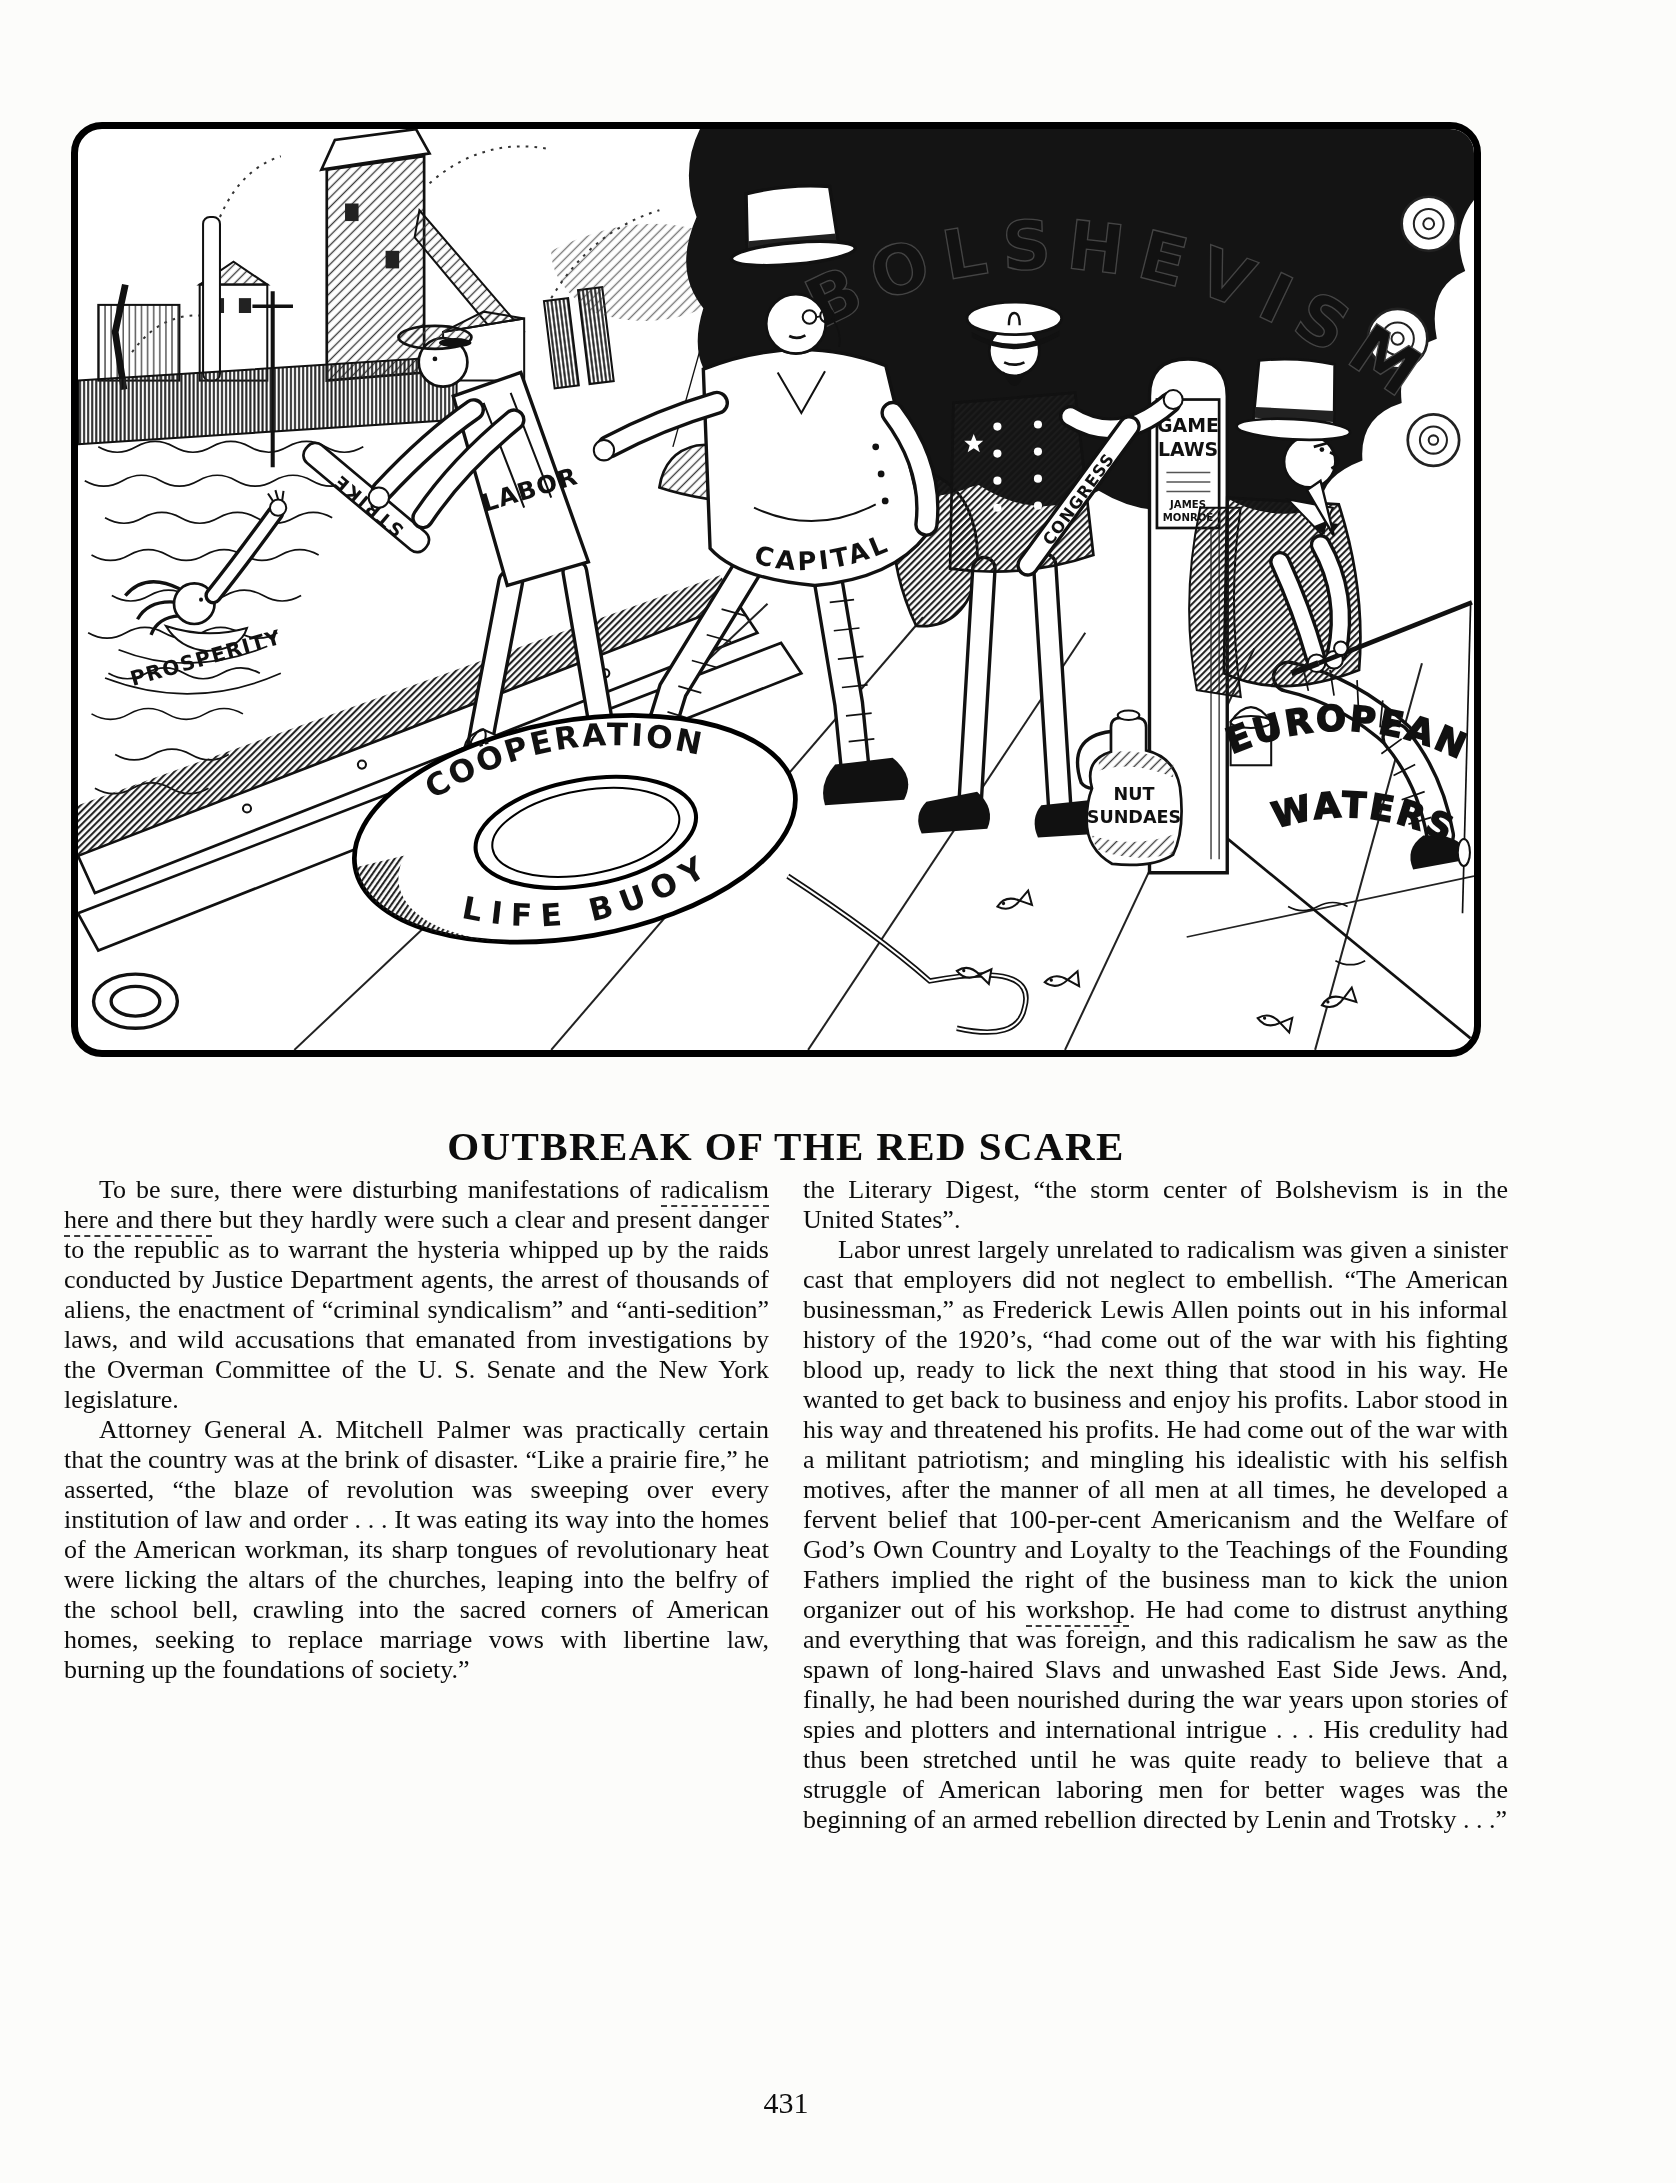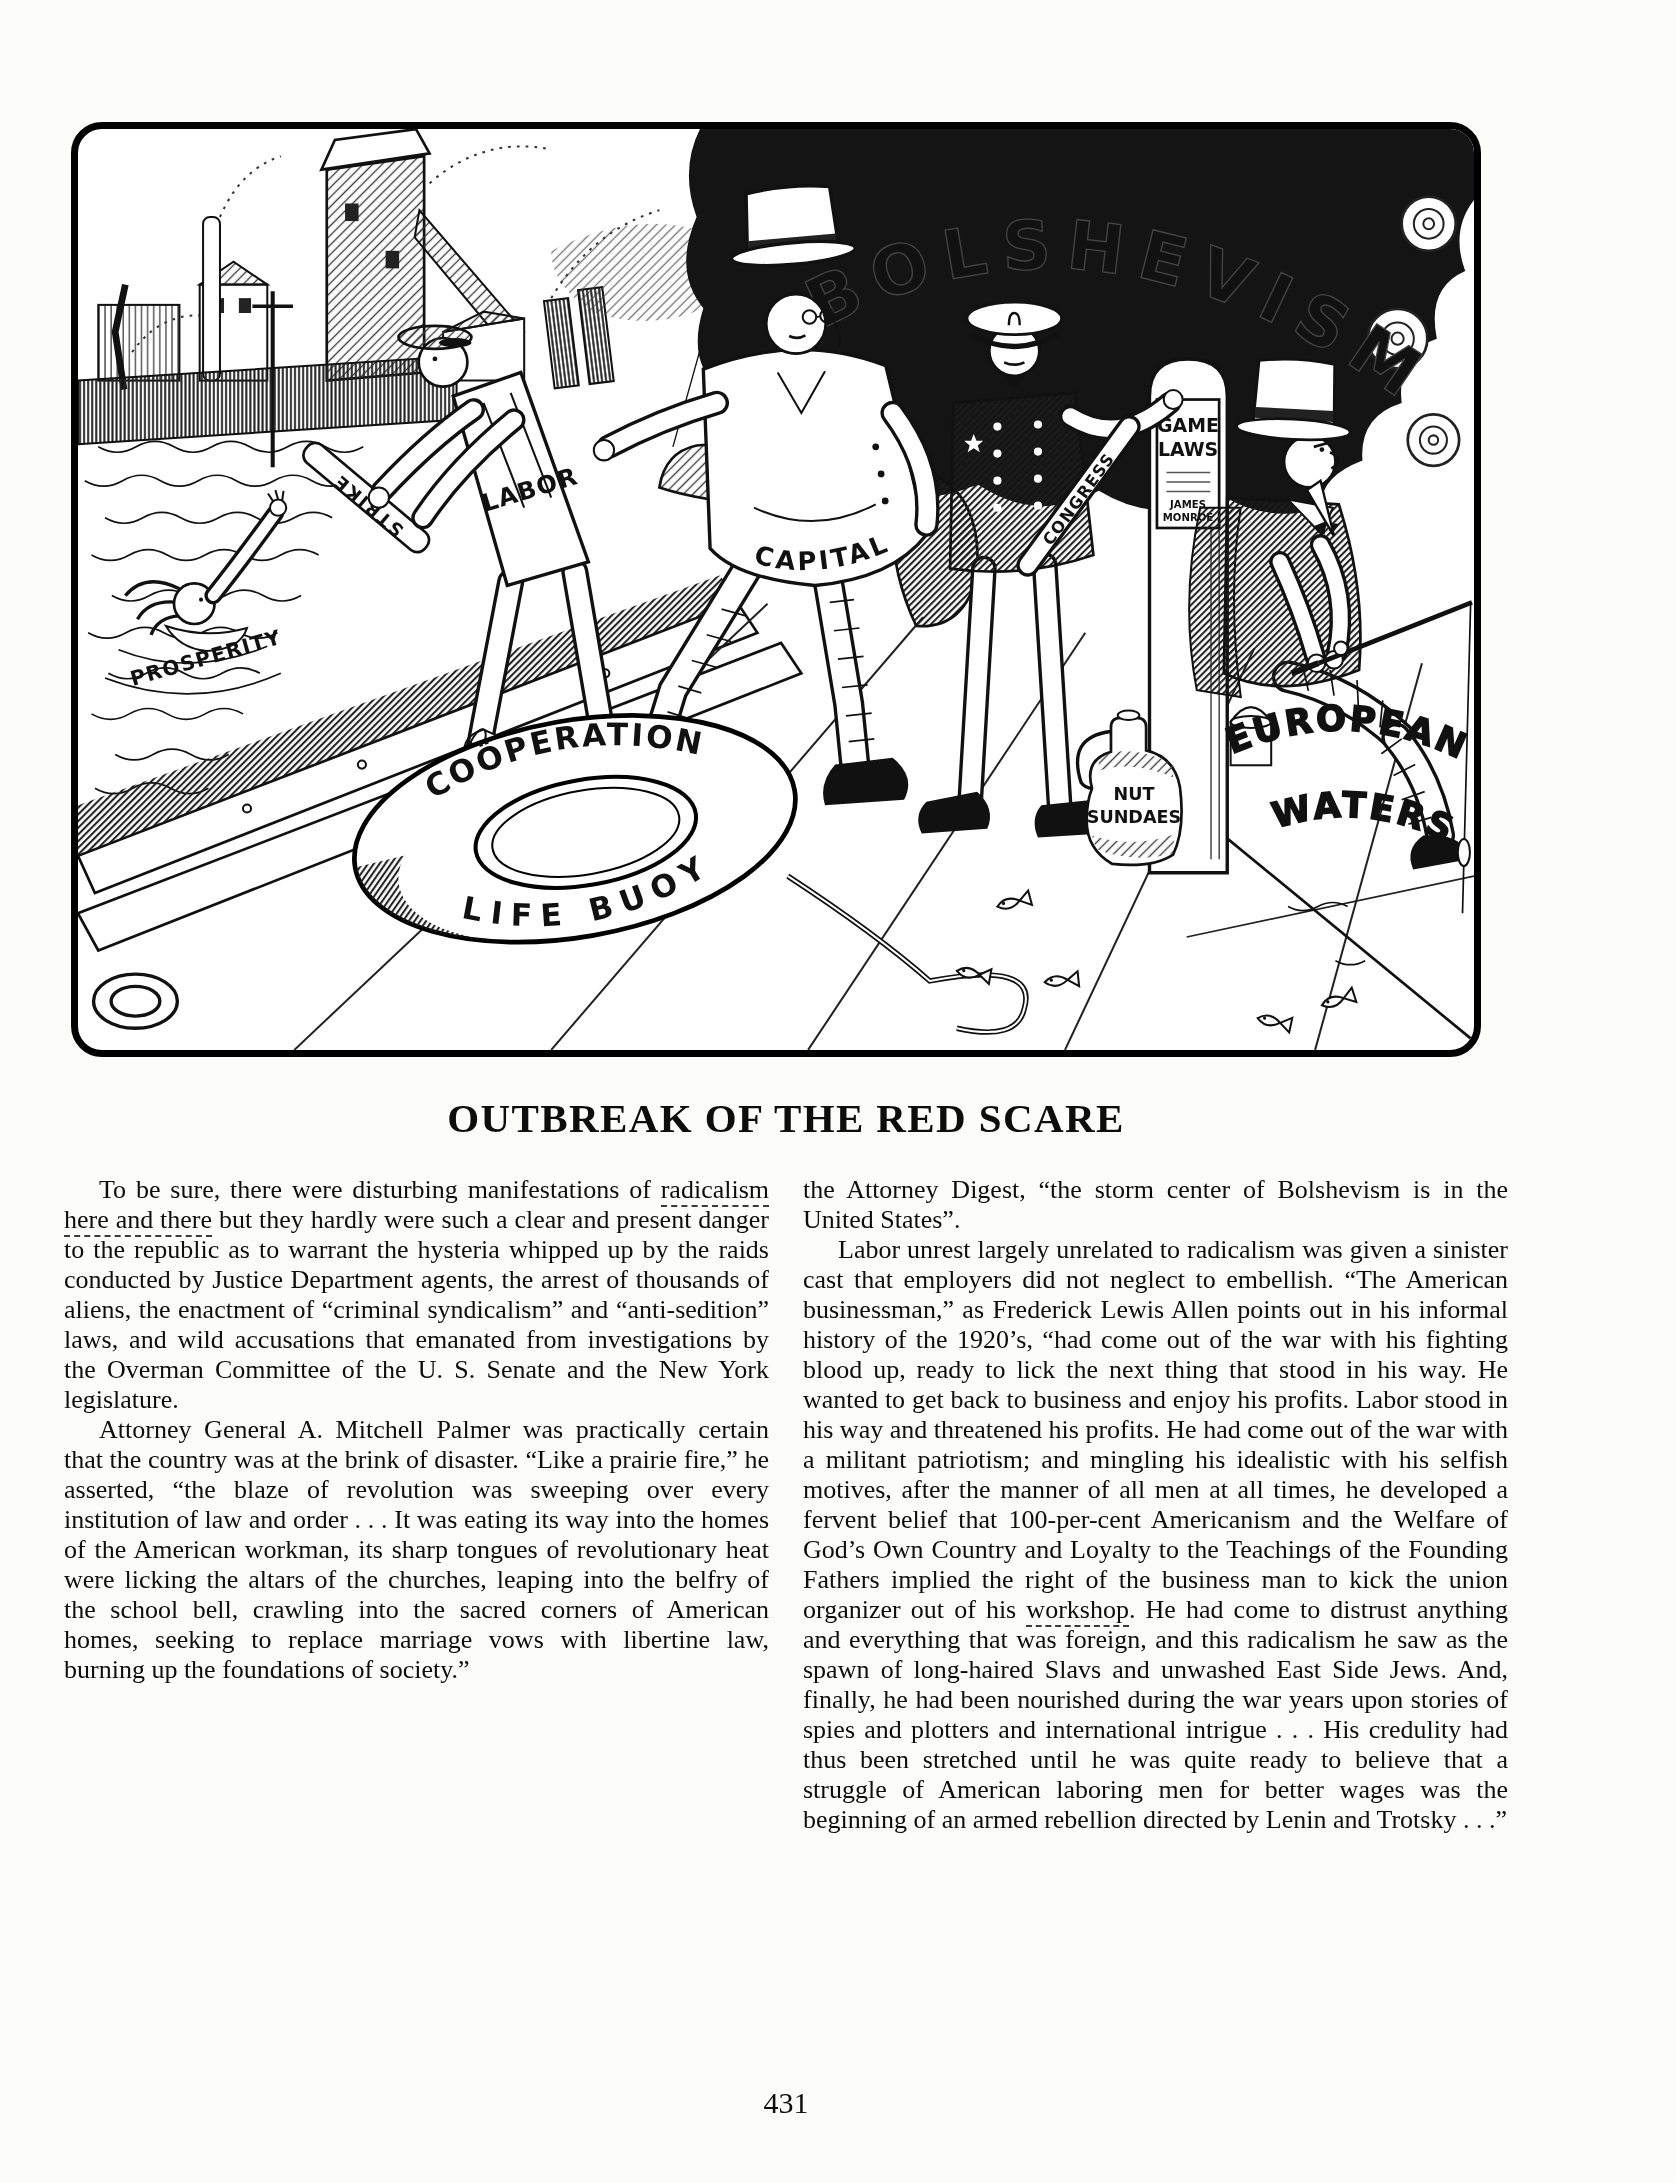--- a/index.html
+++ b/index.html
@@ -10,21 +10,21 @@
     position:relative;overflow:hidden;
   }
   .cartoon-frame{
     position:absolute;left:71px;top:122px;width:1410px;height:935px;
     border:7.4px solid #000;border-radius:31px;box-sizing:border-box;
     overflow:hidden;background:#fff;
   }
   .cartoon-frame svg{display:block;width:100%;height:100%;}
   svg text{font-family:"DejaVu Sans",sans-serif;font-weight:bold;fill:#111;}
   .article-title{
-    position:absolute;left:64px;top:1094px;width:1444px;
+    position:absolute;left:64px;top:1122px;width:1444px;
     text-align:center;font-size:41px;font-weight:bold;letter-spacing:1.4px;
     font-family:"Liberation Serif",serif;
   }
   .column{
     position:absolute;top:1175px;width:705px;
     font-size:26px;line-height:30px;text-align:justify;
   }
   .col-left{left:64px;}
   .col-right{left:803px;}
   .para{margin:0;padding:0;}
@@ -392,18 +392,18 @@
 </div>
 
 <div class="article-title">OUTBREAK OF THE RED SCARE</div>
 
 <div class="column col-left">
   <p class="para indent">To be sure, there were disturbing manifestations of <span class="pencil-underline">radicalism here and there</span> but they hardly were such a clear and present danger to the republic as to warrant the hysteria whipped up by the raids conducted by Justice Department agents, the arrest of thousands of aliens, the enactment of “criminal syndicalism” and “anti-sedition” laws, and wild accusations that emanated from investigations by the Overman Committee of the U. S. Senate and the New York legislature.</p>
   <p class="para indent">Attorney General A. Mitchell Palmer was practically certain that the country was at the brink of disaster. “Like a prairie fire,” he asserted, “the blaze of revolution was sweeping over every institution of law and order . . . It was eating its way into the homes of the American workman, its sharp tongues of revolutionary heat were licking the altars of the churches, leaping into the belfry of the school bell, crawling into the sacred corners of American homes, seeking to replace marriage vows with libertine law, burning up the foundations of society.”</p>
 </div>
 
 <div class="column col-right">
-  <p class="para">the Attorney Digest, “the storm center of Bolshevism is in the United States”.</p>
+  <p class="para">the Literary Digest, “the storm center of Bolshevism is in the United States”.</p>
   <p class="para indent">Labor unrest largely unrelated to radicalism was given a sinister cast that employers did not neglect to embellish. “The American businessman,” as Frederick Lewis Allen points out in his informal history of the 1920’s, “had come out of the war with his fighting blood up, ready to lick the next thing that stood in his way. He wanted to get back to business and enjoy his profits. Labor stood in his way and threatened his profits. He had come out of the war with a militant patriotism; and mingling his idealistic with his selfish motives, after the manner of all men at all times, he developed a fervent belief that 100-per-cent Americanism and the Welfare of God’s Own Country and Loyalty to the Teachings of the Founding Fathers implied the right of the business man to kick the union organizer out of his <span class="pencil-underline">workshop</span>. He had come to distrust anything and everything that was foreign, and this radicalism he saw as the spawn of long-haired Slavs and unwashed East Side Jews. And, finally, he had been nourished during the war years upon stories of spies and plotters and international intrigue . . . His credulity had thus been stretched until he was quite ready to believe that a struggle of American laboring men for better wages was the beginning of an armed rebellion directed by Lenin and Trotsky . . .”</p>
 </div>
 
 <div class="page-number">431</div>
 
 
 </body></html>

